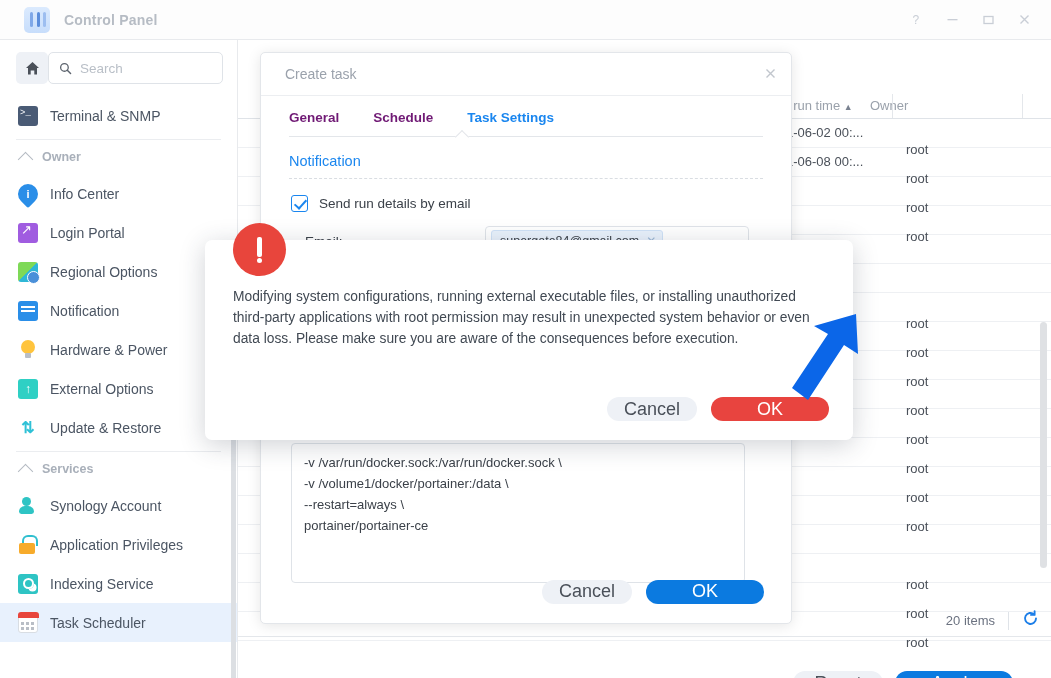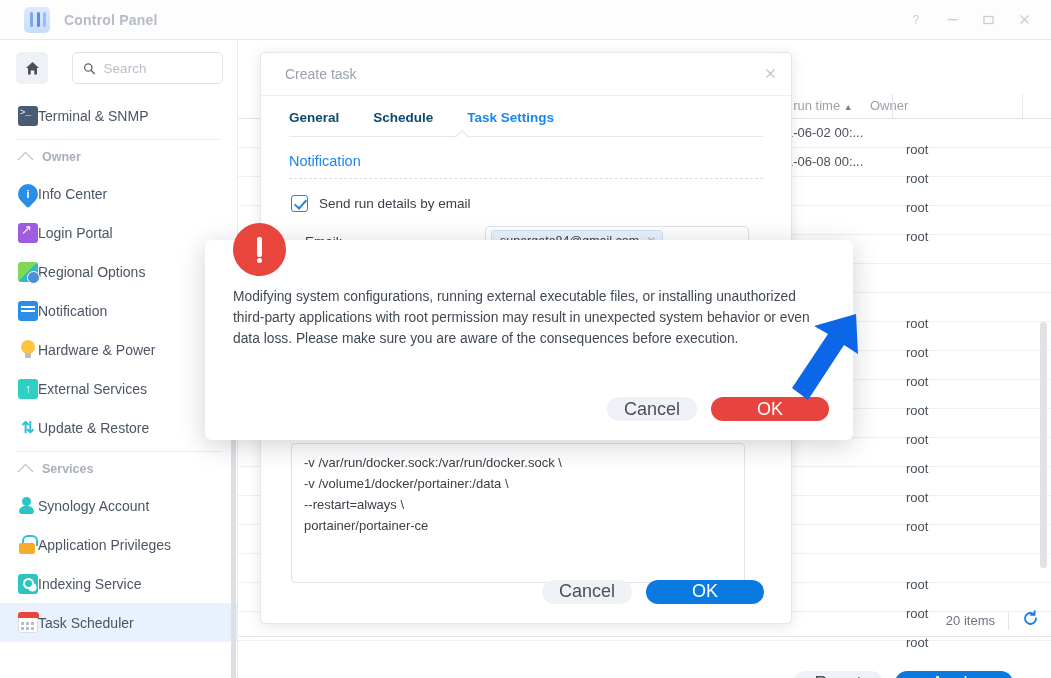--- a/index.html
+++ b/index.html
@@ -53,21 +53,21 @@
   }
   .win-btn svg { display: block; }
 
   
   .sidebar {
     position: absolute; top: 40px; left: 0; width: 238px; height: 638px;
     background: #fff; border-right: 1px solid #e8eaed;
     overflow: hidden;
   }
   .side-top {
-    display: flex; align-items: center; gap: 24px;
+    display: flex; align-items: center; gap: 0;
     padding: 12px 14px 12px 16px;
   }
   .home-btn {
     width: 32px; height: 32px; border-radius: 5px; background: #eef1f6;
     display: flex; align-items: center; justify-content: center;
     flex: none;
   }
   .search-box {
     flex: 1; height: 32px; border: 1px solid #dfe3e8; border-radius: 5px;
     display: flex; align-items: center; gap: 8px; padding: 0 10px;
@@ -76,21 +76,21 @@
   .search-box input {
     border: none; outline: none; font-size: 13.5px;
     color: #333; width: 100%; background: transparent;
     font-family: "Liberation Sans", sans-serif;
   }
   .search-box input::placeholder { color: #b9bfc7; }
 
   .side-sep { height: 1px; background: #ebedf0; margin: 4px 16px 0 16px; }
 
   .nav-item {
-    display: flex; align-items: center; 
+    display: flex; align-items: center; gap: 12px;
     height: 39px; padding-left: 18px; cursor: default;
     font-size: 14px; color: #4b5563;
   }
   .nav-item.active { background: #e8f1fd; }
   .nav-item .label { white-space: nowrap; }
   .nav-ico {
     width: 20px; height: 20px; flex: none; border-radius: 4px;
     position: relative;
   }
   .group-head {
@@ -197,21 +197,21 @@
   .dlg-title {
     height: 43px; display: flex; align-items: center;
     border-bottom: 1px solid #eceef1; padding: 0 14px 0 24px;
     font-size: 14px; color: #9ba2ac;
   }
   .dlg-close { margin-left: auto; color: #c1c6cd; font-size: 15px; }
   .tabs {
     display: flex; gap: 34px; padding: 14px 0 0 28px;
     font-size: 13.5px; font-weight: bold;
   }
-  .tab { color: #0c4a6e; padding-bottom: 11px; }
+  .tab { color: #701a75; padding-bottom: 11px; }
   .tab.active { color: #1a86ef; }
   .tabs-rule {
     height: 1px; background: #e3e6ea; margin: 0 28px; position: relative;
   }
   .tabs-rule::after {
     content: ""; position: absolute; left: 168px; top: -4px;
     width: 9px; height: 9px; background: #fff;
     border-left: 1px solid #e3e6ea; border-top: 1px solid #e3e6ea;
     transform: rotate(45deg);
   }
@@ -369,21 +369,21 @@
     <div class="nav-item">
       <span class="nav-ico ico-notif"></span>
       <span class="label">Notification</span>
     </div>
     <div class="nav-item">
       <span class="nav-ico ico-hw"></span>
       <span class="label">Hardware &amp; Power</span>
     </div>
     <div class="nav-item">
       <span class="nav-ico ico-ext"></span>
-      <span class="label">External Services</span>
+      <span class="label">External Options</span>
     </div>
     <div class="nav-item">
       <span class="nav-ico ico-upd"></span>
       <span class="label">Update &amp; Restore</span>
     </div>
 
     <div class="side-sep"></div>
 
     <div class="group-head">
       <span class="chev"></span>

